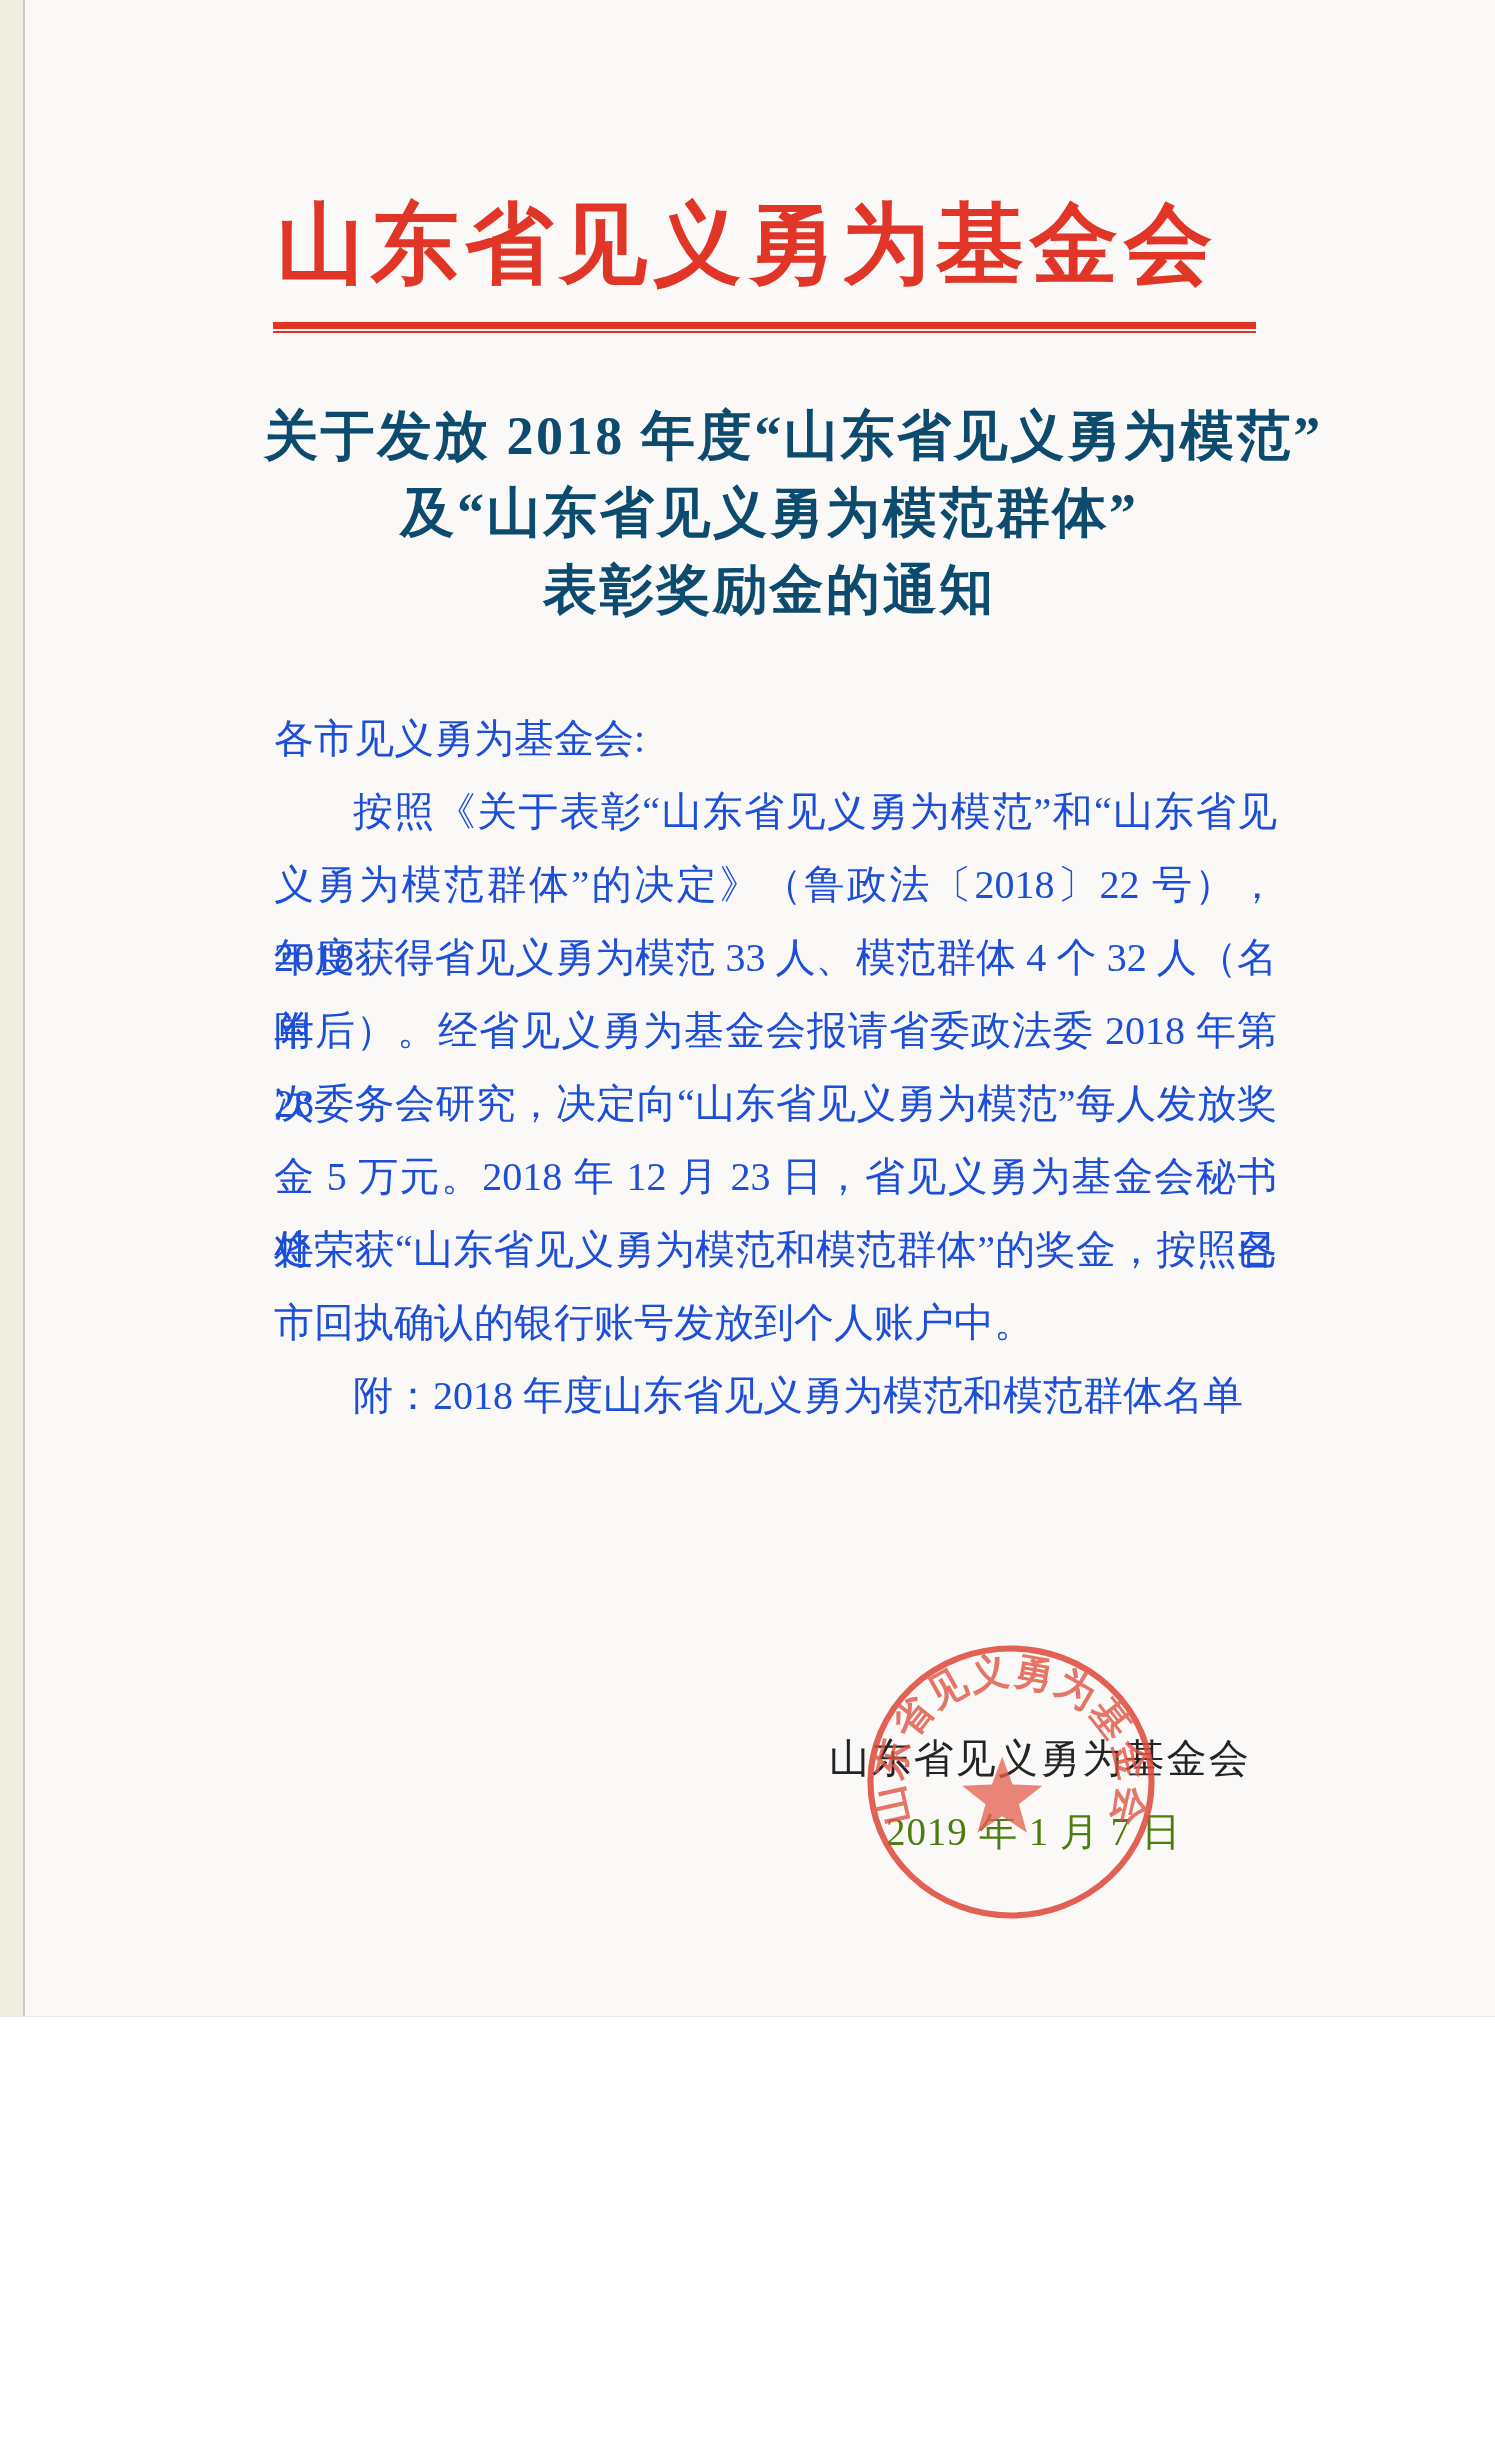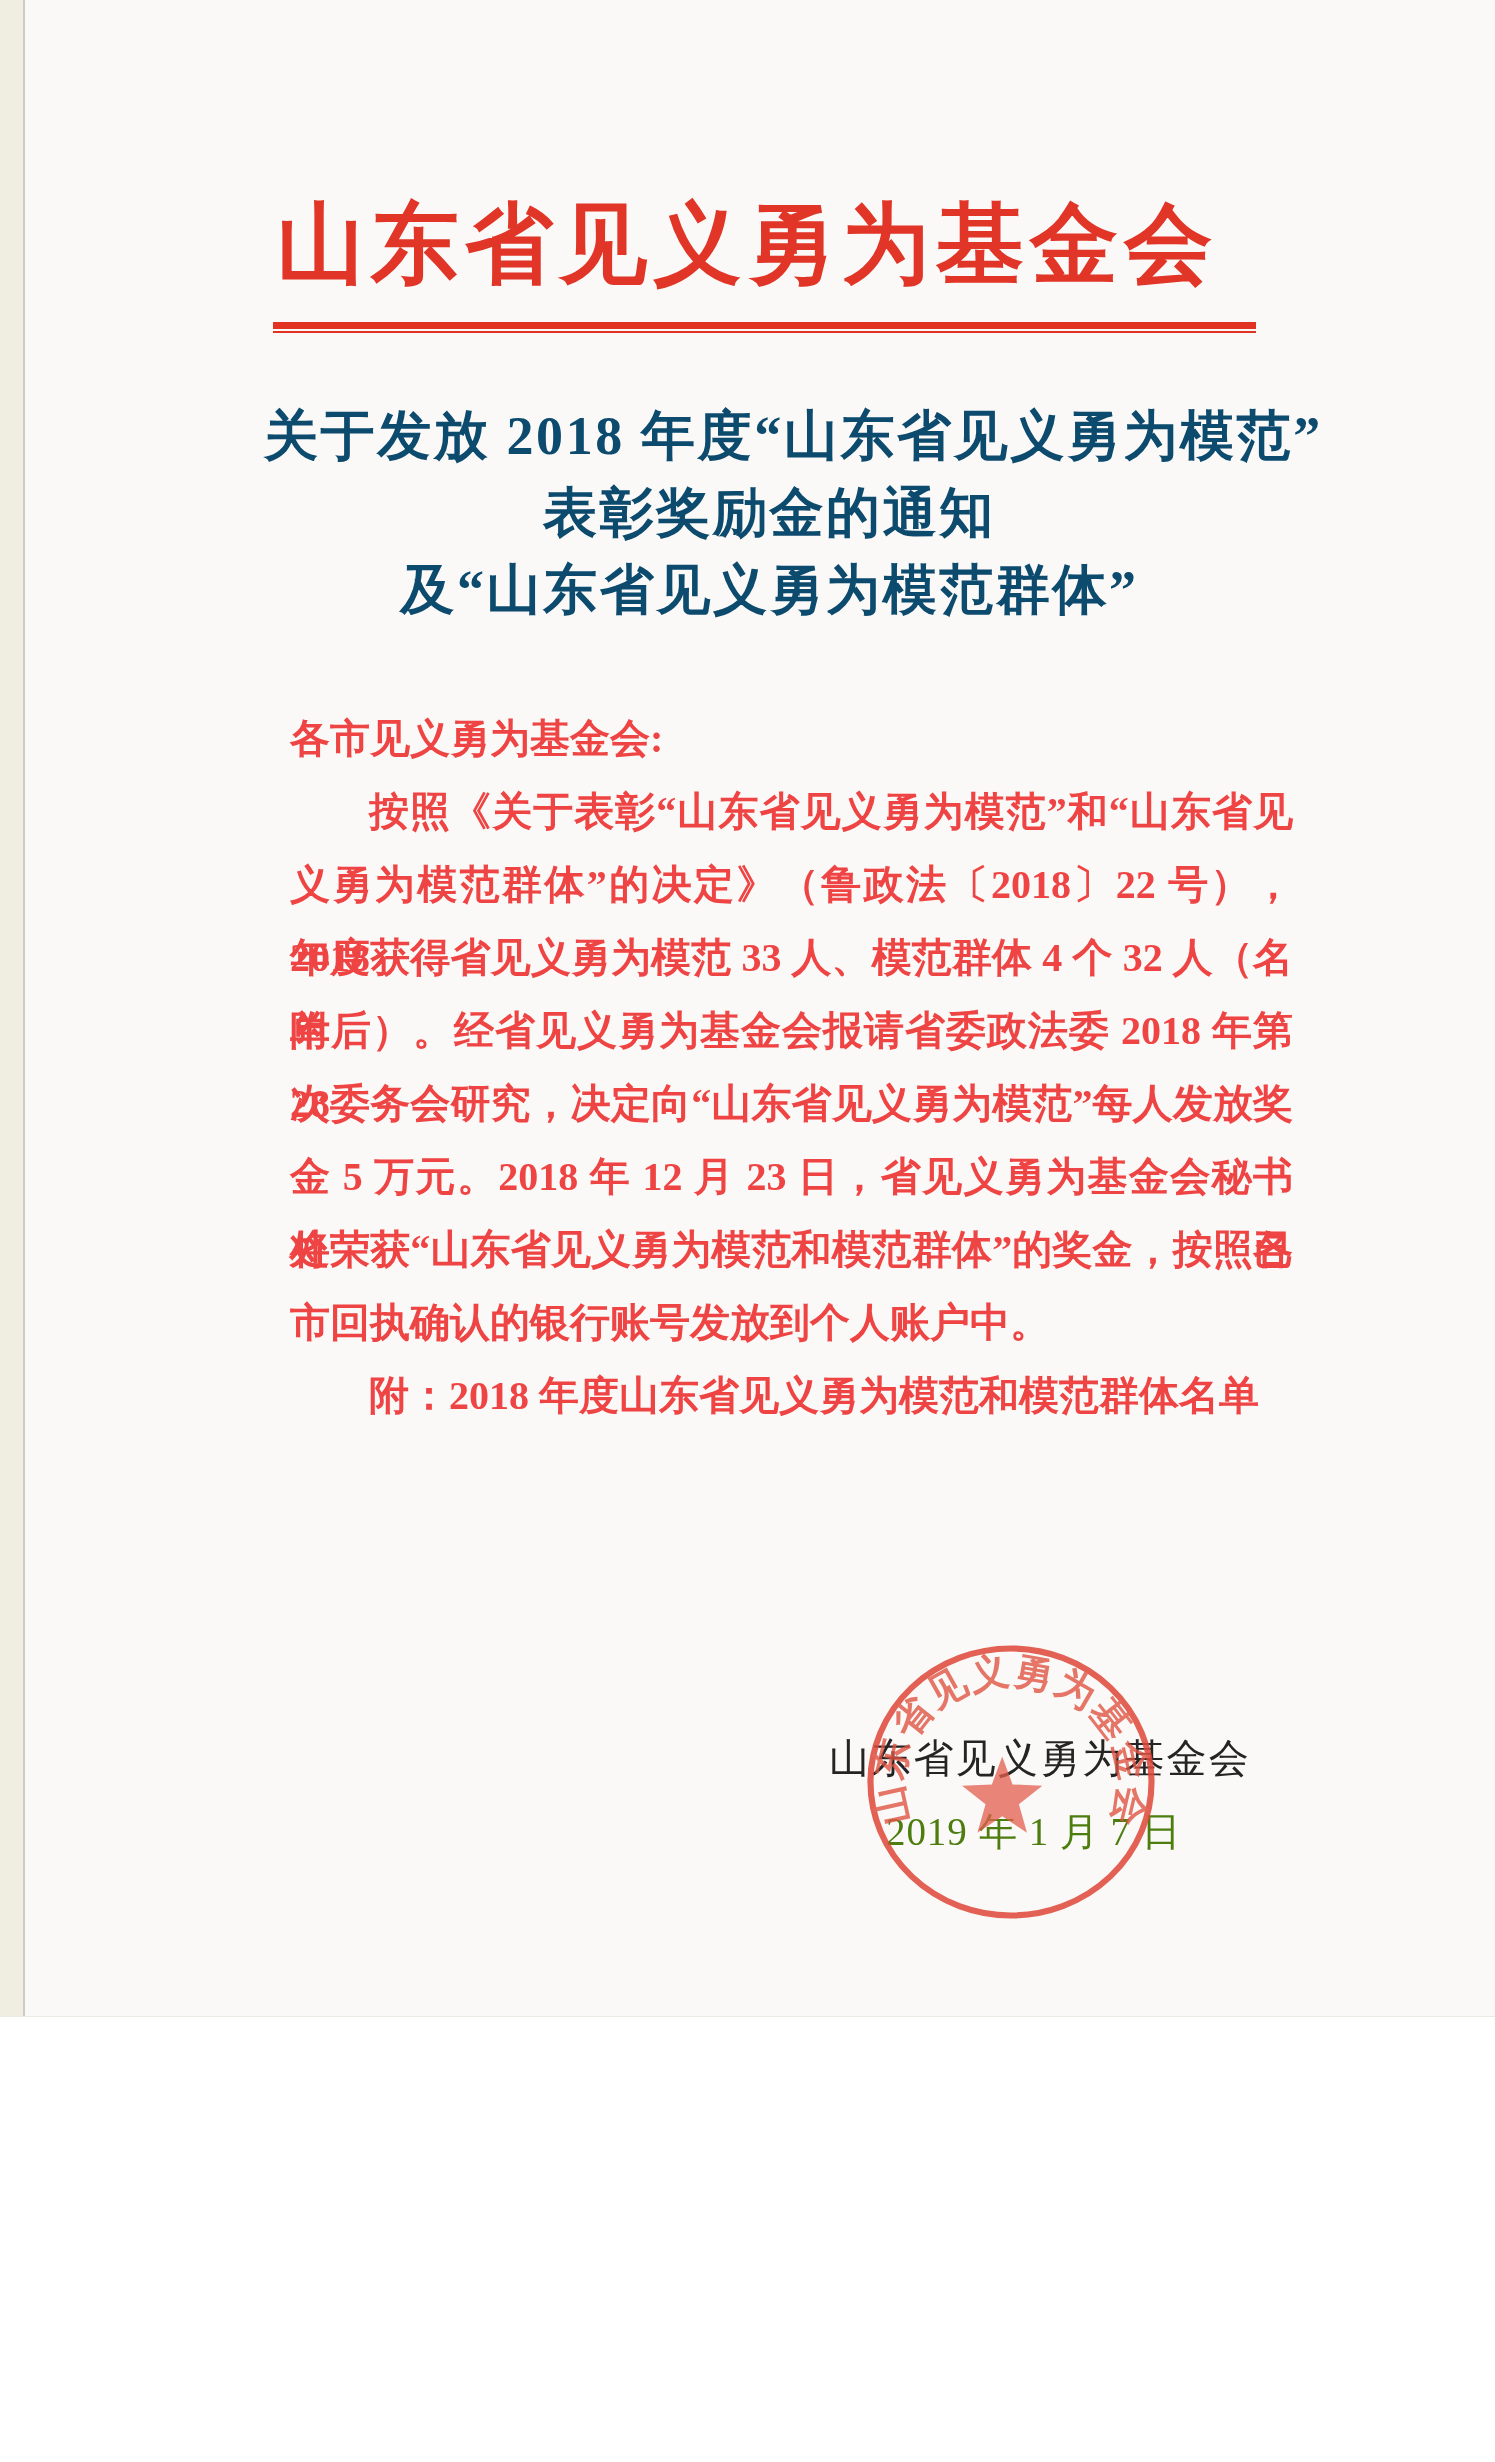--- a/index.html
+++ b/index.html
@@ -45,22 +45,22 @@
     position:absolute;top:398px;left:264px;width:1011px;
     text-align:center;
     font-size:54px;line-height:77px;
     font-weight:700;
     letter-spacing:2.6px;
     color:#0c4a6e;
   }
   .notice-title div{white-space:nowrap;}
   
   .body-block{
-    position:absolute;top:702px;left:290px;width:1003px;
-    font-size:40px;color:#ef4444;font-weight:bold;
+    position:absolute;top:702px;left:274px;width:1003px;
+    font-size:40px;color:#1d4ed8;
   }
   .doc-line{
     height:73px;line-height:73px;
     white-space:nowrap;
   }
   .justify{
     white-space:normal;
     text-align:justify;
     text-align-last:justify;
   }
@@ -100,22 +100,22 @@
 
     <div class="page-edge-strip"></div>
     <div class="page-edge-line"></div>
 
     <div class="letterhead">山东省见义勇为基金会</div>
 
     <div class="red-rule"></div>
 
     <div class="notice-title">
       <div>关于发放 2018 年度“山东省见义勇为模范”</div>
+      <div>及“山东省见义勇为模范群体”</div>
       <div>表彰奖励金的通知</div>
-      <div>及“山东省见义勇为模范群体”</div>
     </div>
 
     <div class="body-block">
       <div class="doc-line">各市见义勇为基金会:</div>
       <div class="doc-line justify indent">按照《关于表彰“山东省见义勇为模范”和“山东省见</div>
       <div class="doc-line justify">义勇为模范群体”的决定》（鲁政法〔2018〕22 号），2018</div>
       <div class="doc-line justify">年度获得省见义勇为模范 33 人、模范群体 4 个 32 人（名单</div>
       <div class="doc-line justify">附后）。经省见义勇为基金会报请省委政法委 2018 年第 28</div>
       <div class="doc-line justify">次委务会研究，决定向“山东省见义勇为模范”每人发放奖</div>
       <div class="doc-line justify">金 5 万元。2018 年 12 月 23 日，省见义勇为基金会秘书处已</div>

